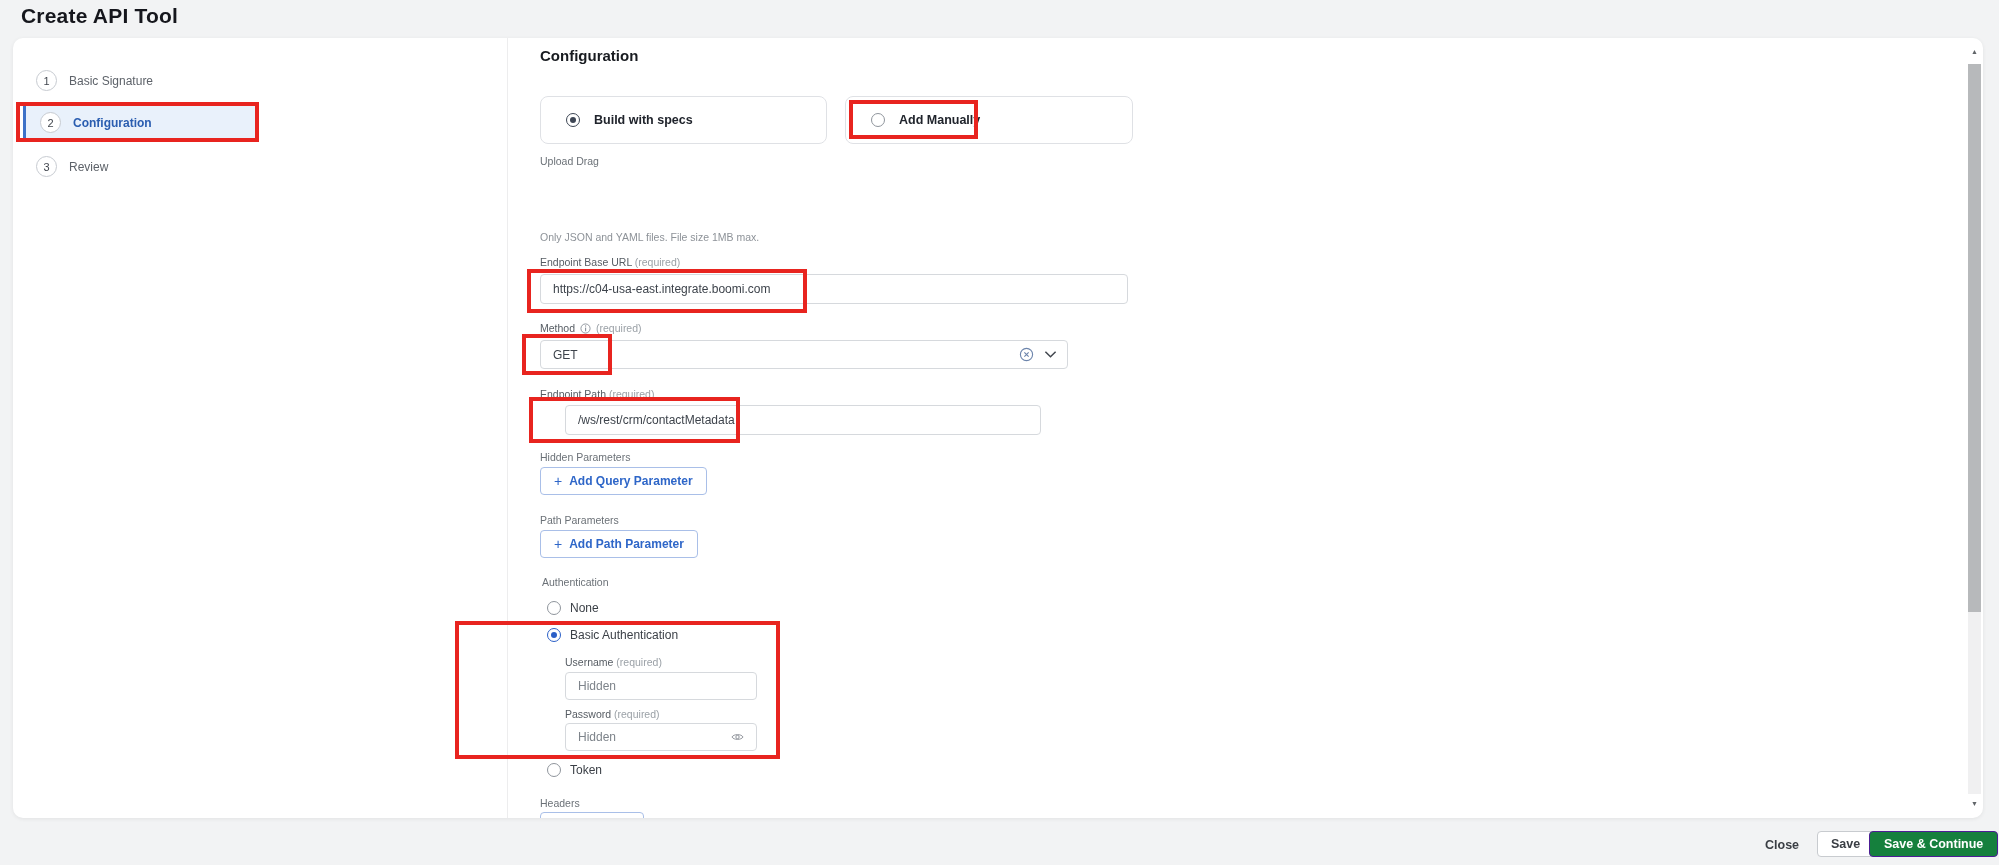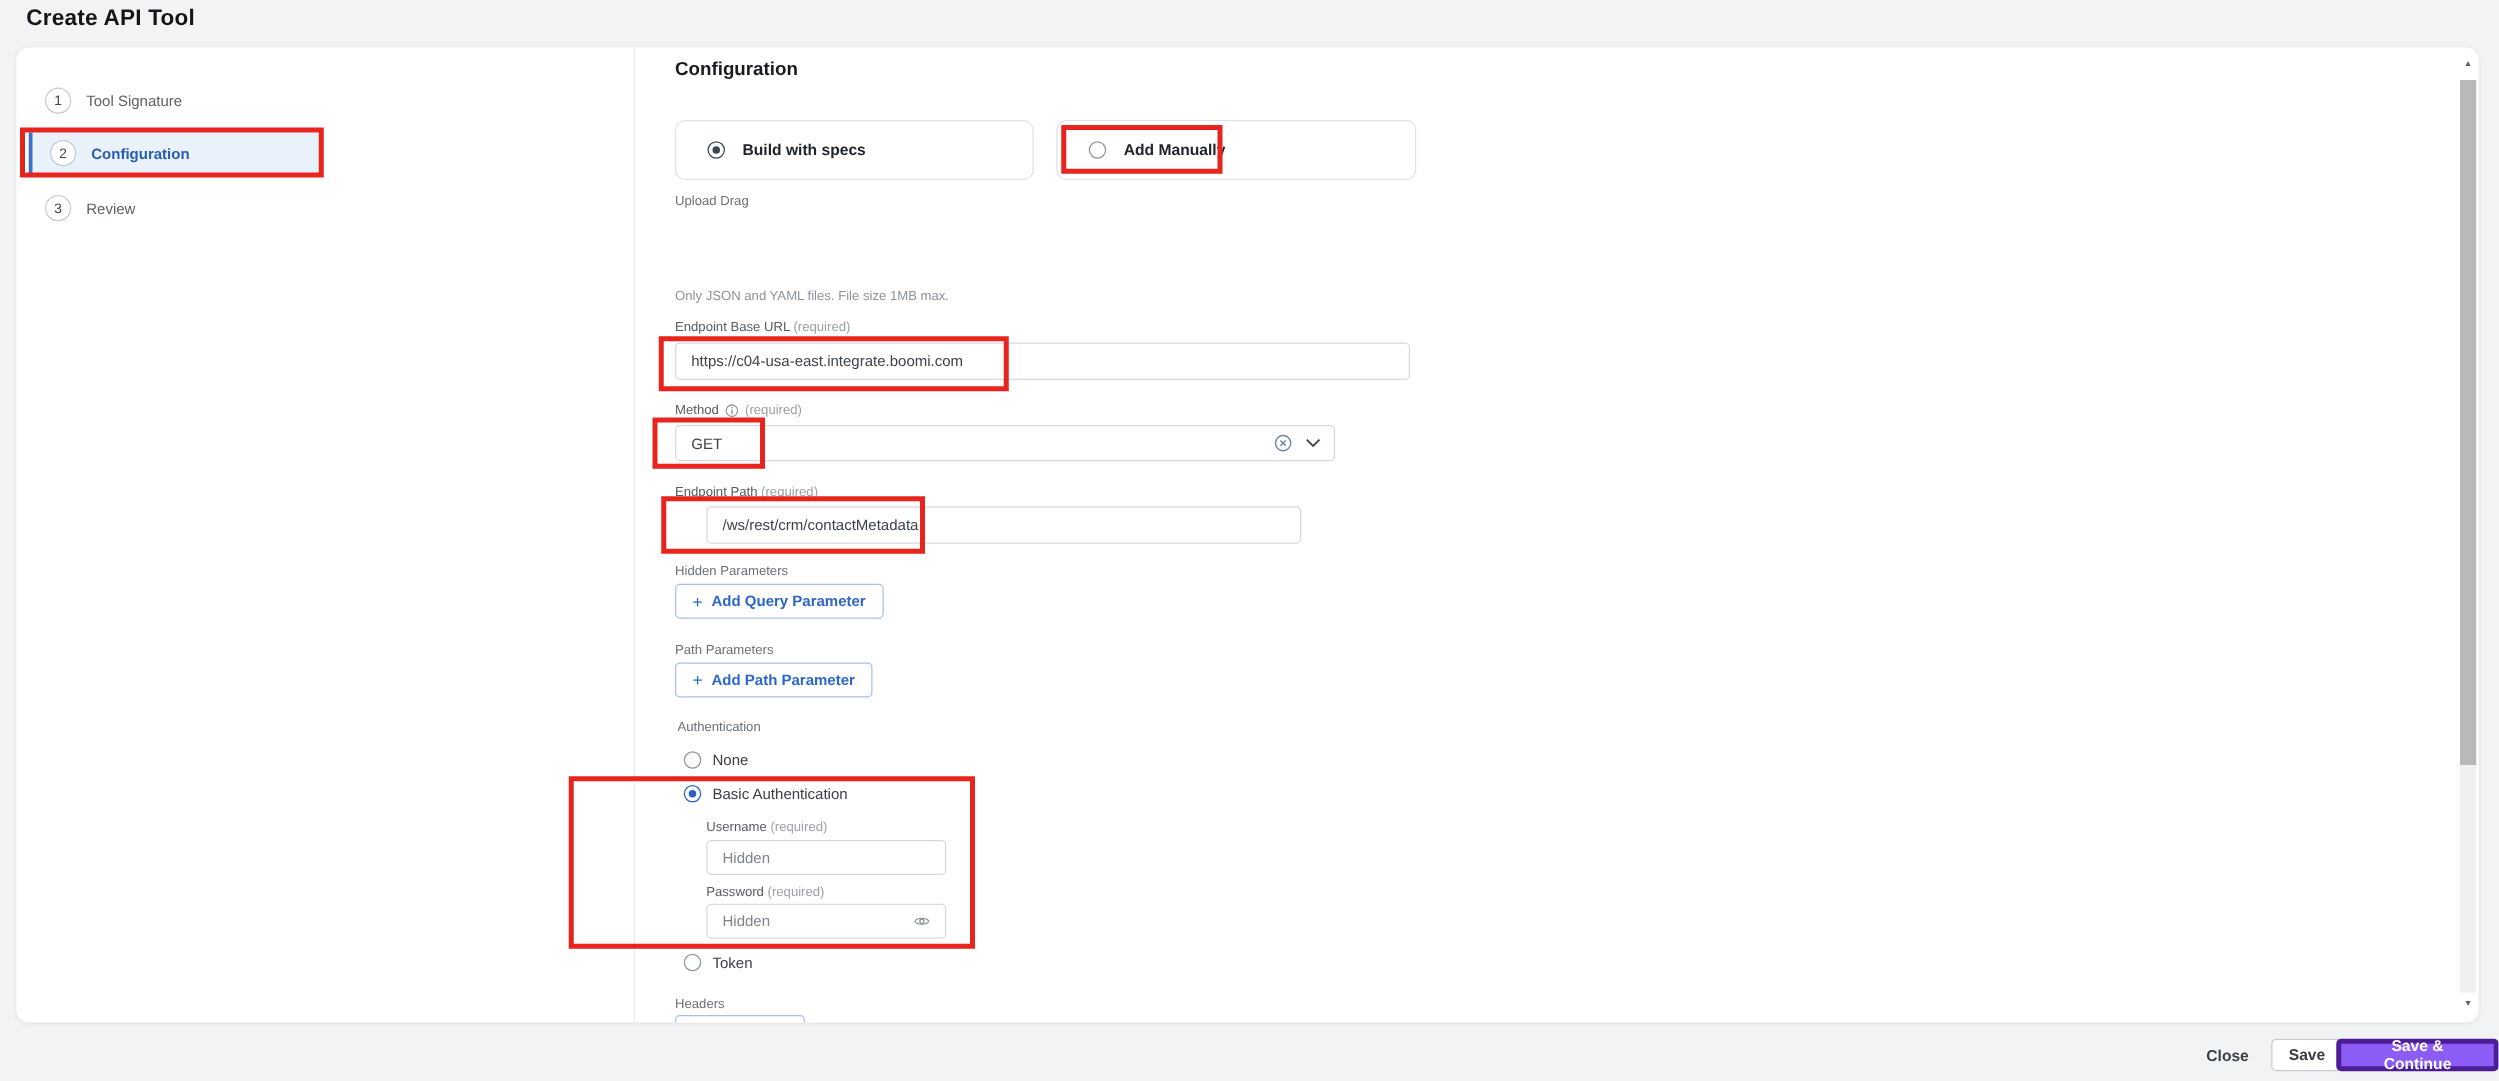--- a/index.html
+++ b/index.html
@@ -3,21 +3,21 @@
 <meta charset="utf-8">
 <style>
   * { margin:0; padding:0; box-sizing:border-box; }
   html,body { background:#f2f3f4; }
   .page {
     position:relative; width:1999px; height:865px; overflow:hidden;
     background:#f2f3f4; font-family:"Liberation Sans", sans-serif;
   }
   .abs { position:absolute; }
 
-  .page-title { font-size:18px; font-weight:800; color:#15161c; letter-spacing:.2px; }
+  .page-title { font-size:21px; font-weight:800; color:#15161c; letter-spacing:.2px; }
 
   .card {
     position:absolute; left:13px; top:38px; width:1970px; height:780px;
     background:#fff; border-radius:10px; box-shadow:0 1px 4px rgba(0,0,0,.07);
     overflow:hidden;
   }
   .divider { position:absolute; left:494px; top:0; width:1px; height:780px; background:#ededee; }
 
   
   .step-row { position:absolute; display:flex; align-items:center; gap:12px; height:33px; cursor:pointer; }
@@ -92,37 +92,37 @@
   .scroll-thumb { position:absolute; left:2px; top:24px; width:13px; height:548px; background:#b7b9bb; cursor:pointer; }
   .scroll-track-lower { position:absolute; left:2px; top:572px; width:13px; height:182px; background:#f0f0f1; }
 
   
   .footer-close { position:absolute; font-size:12.5px; font-weight:600; color:#3a3e44; cursor:pointer; }
   .footer-save {
     position:absolute; height:26px; padding:0 13px; background:#fff; border:1px solid #c8cbcf; border-radius:4px;
     font-size:12.5px; font-weight:600; color:#3a3e44; display:flex; align-items:center; cursor:pointer; font-family:inherit;
   }
   .footer-primary {
-    position:absolute; height:26px; padding:0 14px; background:#8b5cf6; border:4px solid #4c1d95; border-radius:4px;
+    position:absolute; height:26px; padding:0 14px; background:#15803d; border:1px solid #4c1d95; border-radius:4px;
     font-size:12.5px; font-weight:bold; color:#fff; display:flex; align-items:center; cursor:pointer; font-family:inherit;
   }
 </style>
 </head>
 <body>
 
 <div class="page">
 
   <div class="page-title abs" style="left:21px; top:4px;">Create API Tool</div>
 
   <div class="card">
     <div class="divider"></div>
 
     <div class="step-row" style="left:23px; top:26px;">
       <span class="step-circle">1</span>
-      <span class="step-label">Tool Signature</span>
+      <span class="step-label">Basic Signature</span>
     </div>
     <div class="step-row active" style="left:10px; top:68px;">
       <span class="step-circle">2</span>
       <span class="step-label">Configuration</span>
     </div>
     <div class="step-row" style="left:23px; top:112px;">
       <span class="step-circle">3</span>
       <span class="step-label">Review</span>
     </div>
 

